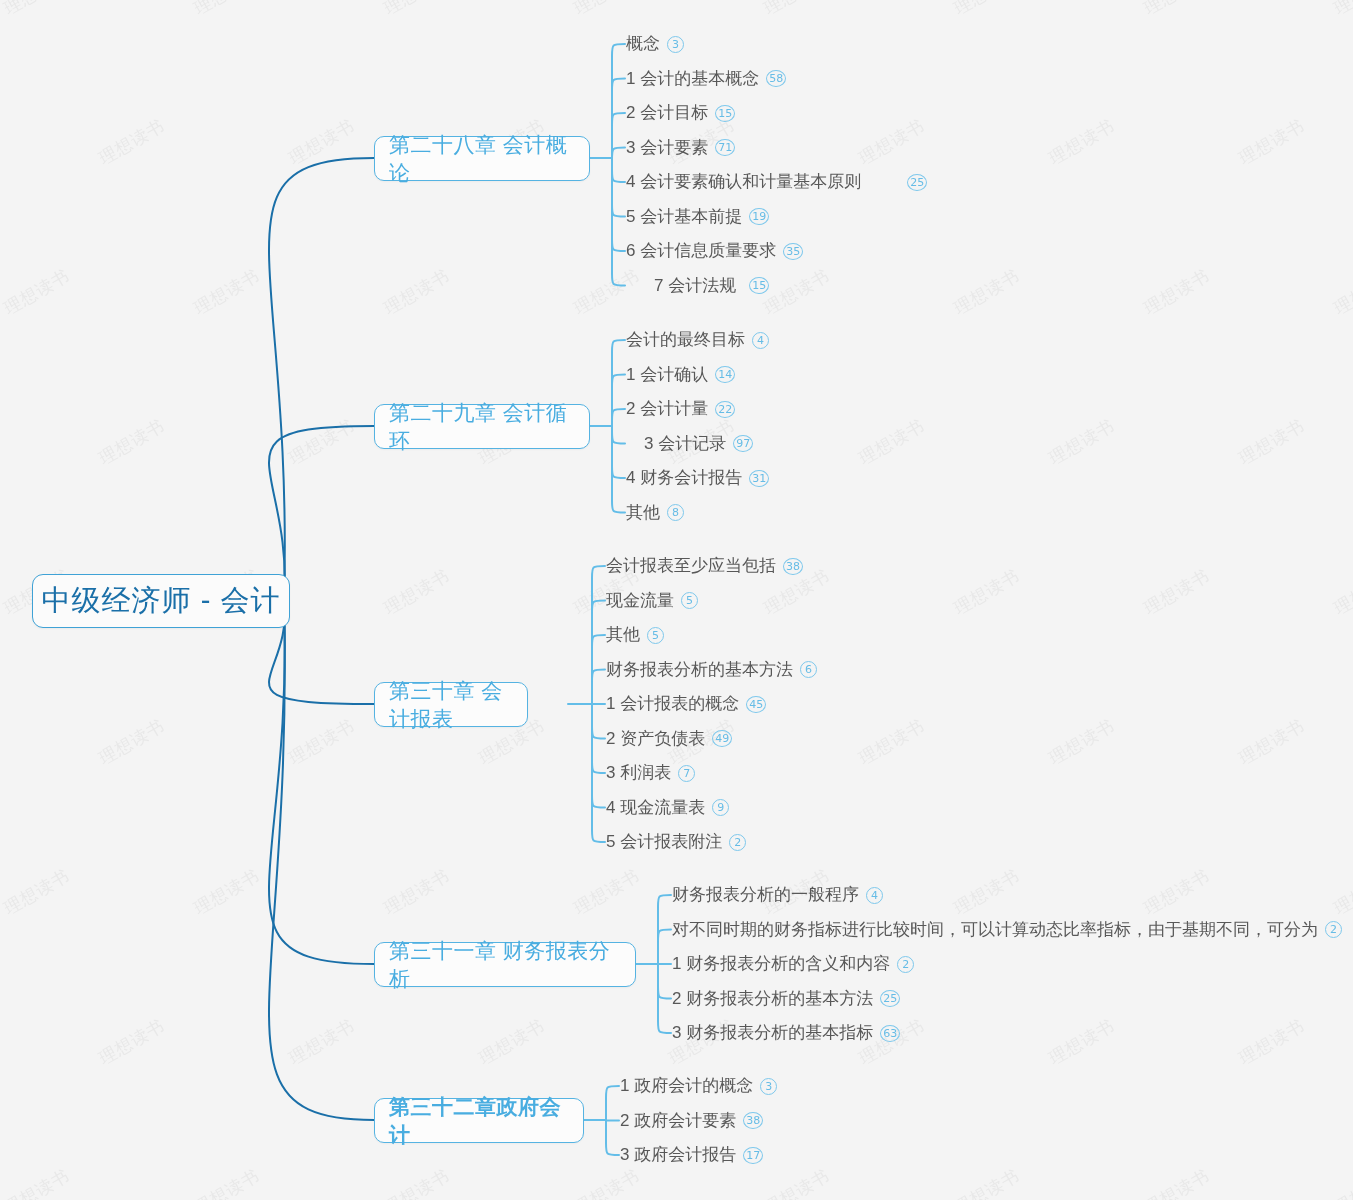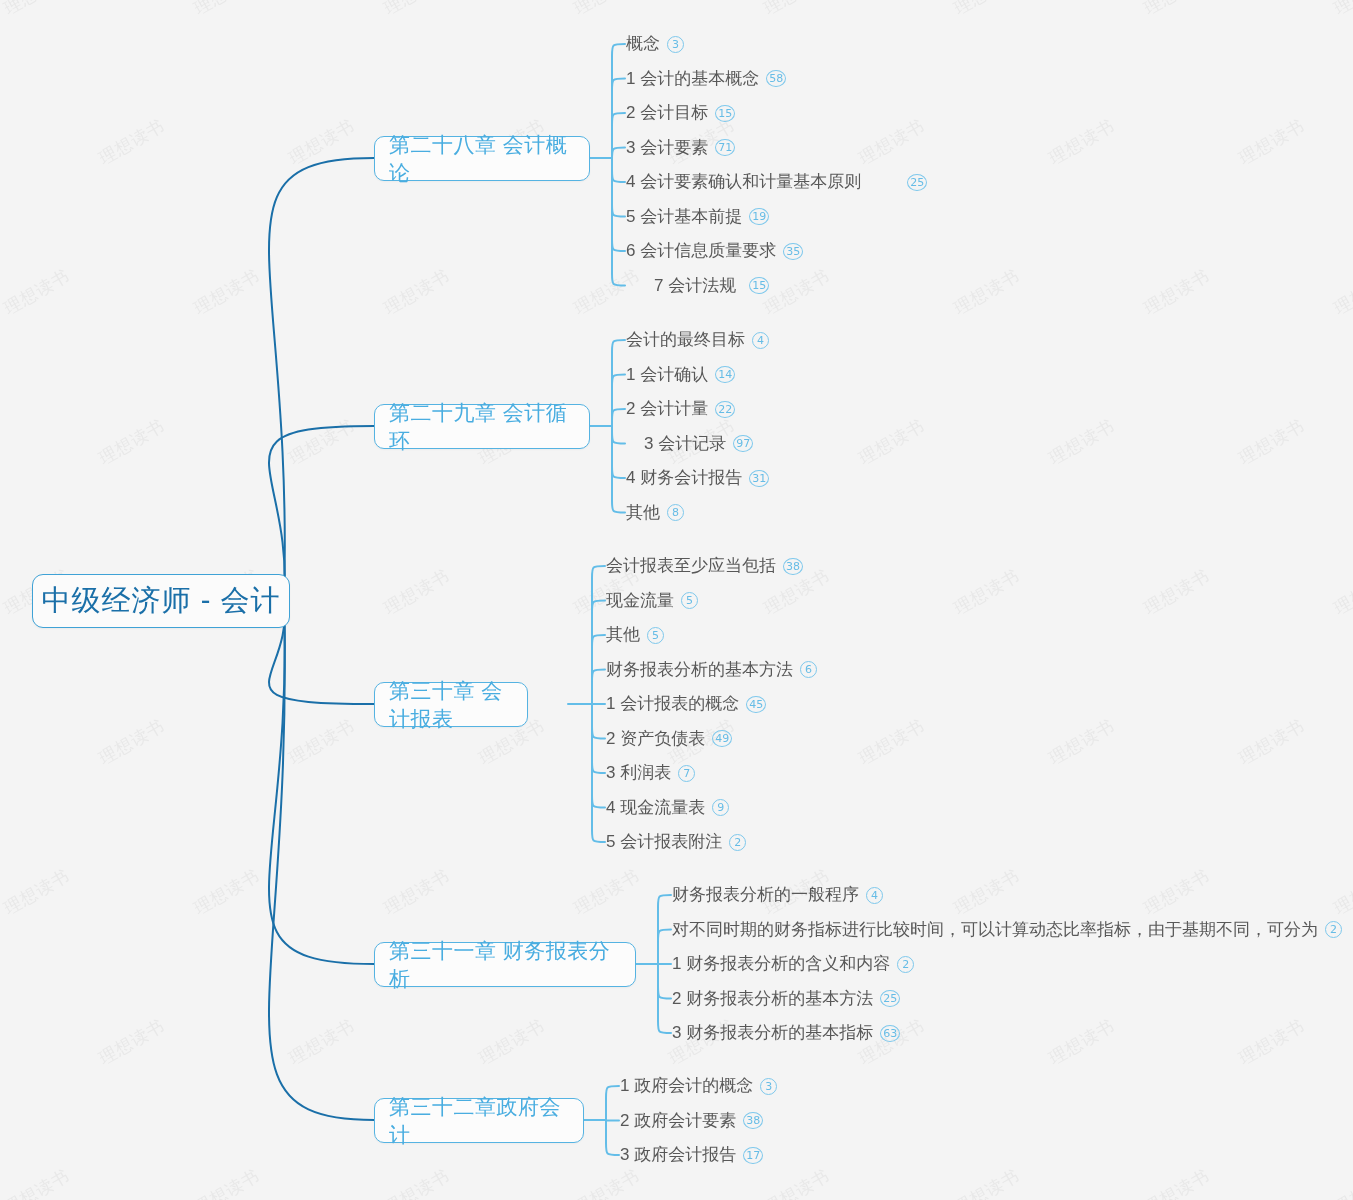--- a/index.html
+++ b/index.html
@@ -363,21 +363,21 @@
           <span class="badge">2</span>
         </div>
         <div class="leaf-item" style="left: 672px; top: 987.5px;">
           <span class="leaf-label">2 财务报表分析的基本方法</span>
           <span class="badge">25</span>
         </div>
         <div class="leaf-item" style="left: 672px; top: 1022px;">
           <span class="leaf-label">3 财务报表分析的基本指标</span>
           <span class="badge">63</span>
         </div>
-        <div class="chapter-node" style="left: 374px; top: 1098px; width: 210px;">
+        <div class="chapter-node" style="left: 374px; top: 1098px; width: 210px; font-weight: bold;">
           <span>第三十二章政府会计</span>
         </div>
         <div class="leaf-item" style="left: 620px; top: 1075px;">
           <span class="leaf-label">1 政府会计的概念</span>
           <span class="badge">3</span>
         </div>
         <div class="leaf-item" style="left: 620px; top: 1109.5px;">
           <span class="leaf-label">2 政府会计要素</span>
           <span class="badge">38</span>
         </div>

